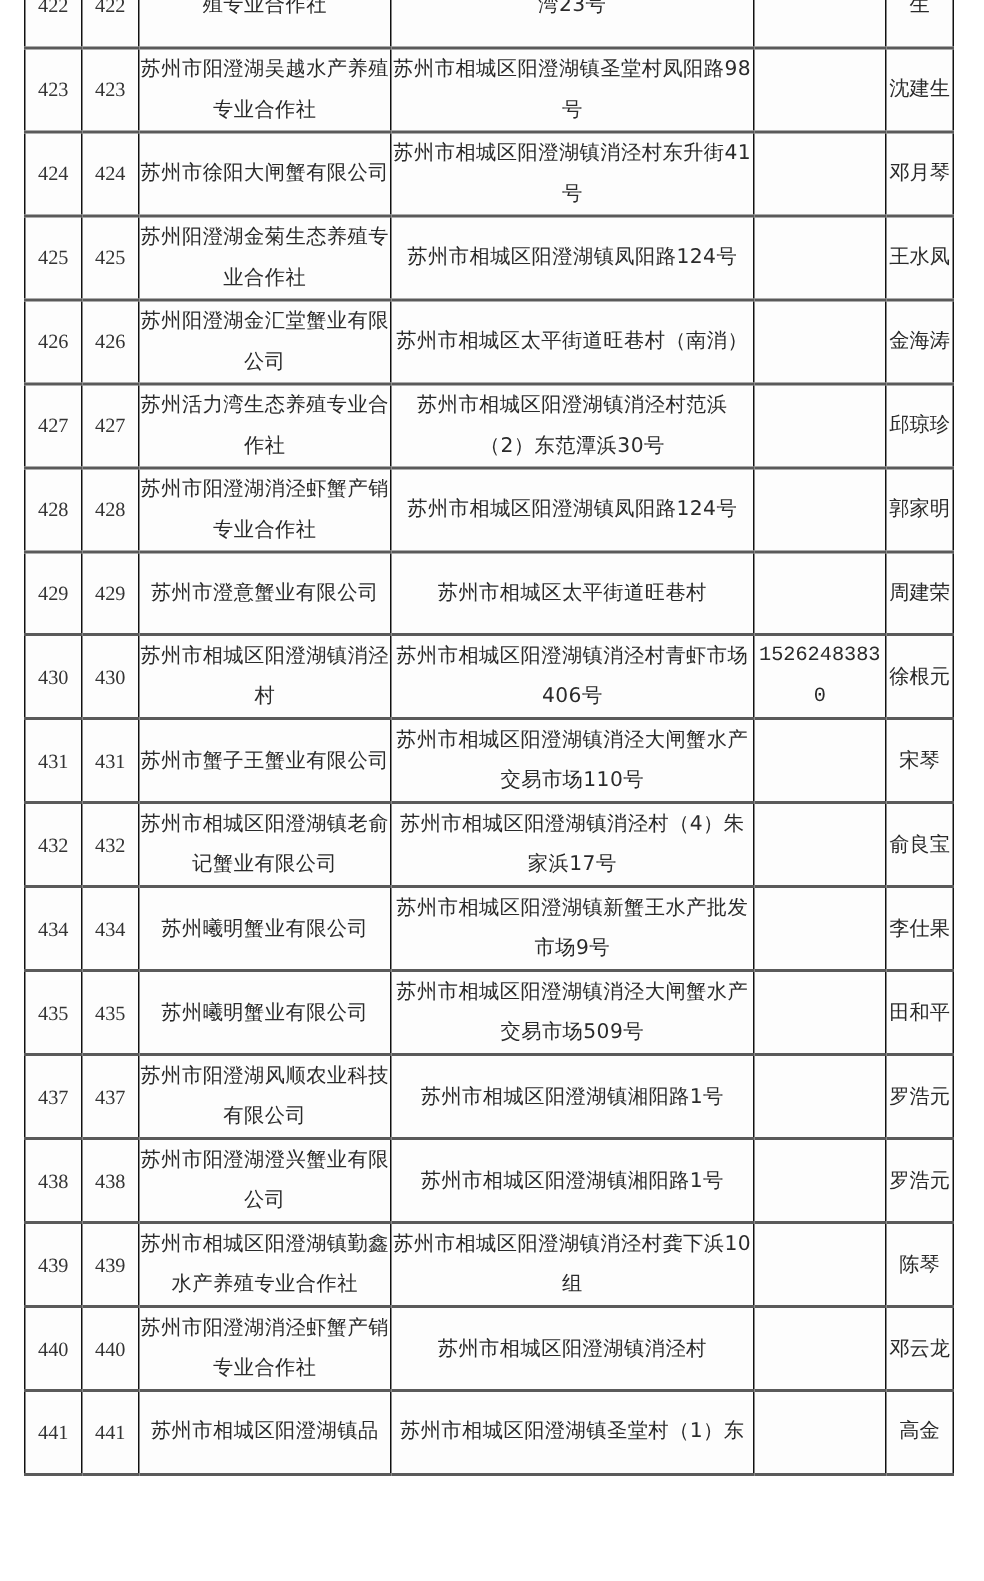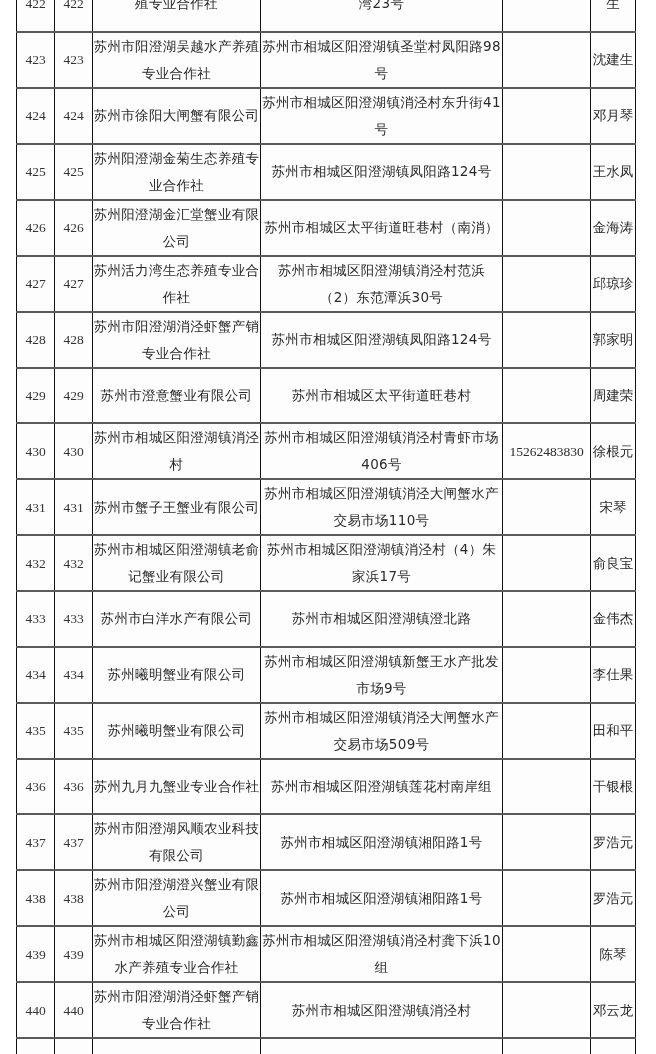--- a/index.html
+++ b/index.html
@@ -53,21 +53,21 @@
     td.num {
       font-family: "Liberation Serif", "DejaVu Serif", serif;
       font-size: 14px;
       color: #333;
     }
     td.name, td.addr {
       padding: 0 6px;
       letter-spacing: 0.3px;
     }
     td.phone {
-      font-family: Liberation Serif, serif;
+      font-family: Liberation Mono, monospace;
       font-size: 14px;
     }
     td.person {
       padding: 0 4px;
       line-height: 27px;
       word-break: break-all;
     }
     .cell-text {
       display: inline-block;
       max-width: 100%;
@@ -180,55 +180,39 @@
 
   <tr>
     <td class="num"><span class="cell-text">432</span></td>
     <td class="num"><span class="cell-text">432</span></td>
     <td class="name"><span class="cell-text">苏州市相城区阳澄湖镇老俞记蟹业有限公司</span></td>
     <td class="addr"><span class="cell-text">苏州市相城区阳澄湖镇消泾村（4）朱家浜17号</span></td>
     <td class="phone"><span class="cell-text"></span></td>
     <td class="person"><span class="cell-text">俞良宝</span></td>
   </tr>
 
-  <tr>
-    <td class="num"><span class="cell-text">433</span></td>
-    <td class="num"><span class="cell-text">433</span></td>
-    <td class="name"><span class="cell-text">苏州市白洋水产有限公司</span></td>
-    <td class="addr"><span class="cell-text">苏州市相城区阳澄湖镇澄北路</span></td>
-    <td class="phone"><span class="cell-text"></span></td>
-    <td class="person"><span class="cell-text">金伟杰</span></td>
-  </tr>
 
   <tr>
     <td class="num"><span class="cell-text">434</span></td>
     <td class="num"><span class="cell-text">434</span></td>
     <td class="name"><span class="cell-text">苏州曦明蟹业有限公司</span></td>
     <td class="addr"><span class="cell-text">苏州市相城区阳澄湖镇新蟹王水产批发市场9号</span></td>
     <td class="phone"><span class="cell-text"></span></td>
     <td class="person"><span class="cell-text">李仕果</span></td>
   </tr>
 
   <tr>
     <td class="num"><span class="cell-text">435</span></td>
     <td class="num"><span class="cell-text">435</span></td>
     <td class="name"><span class="cell-text">苏州曦明蟹业有限公司</span></td>
     <td class="addr"><span class="cell-text">苏州市相城区阳澄湖镇消泾大闸蟹水产交易市场509号</span></td>
     <td class="phone"><span class="cell-text"></span></td>
     <td class="person"><span class="cell-text">田和平</span></td>
   </tr>
 
-  <tr>
-    <td class="num"><span class="cell-text">436</span></td>
-    <td class="num"><span class="cell-text">436</span></td>
-    <td class="name"><span class="cell-text">苏州九月九蟹业专业合作社</span></td>
-    <td class="addr"><span class="cell-text">苏州市相城区阳澄湖镇莲花村南岸组</span></td>
-    <td class="phone"><span class="cell-text"></span></td>
-    <td class="person"><span class="cell-text">干银根</span></td>
-  </tr>
 
   <tr>
     <td class="num"><span class="cell-text">437</span></td>
     <td class="num"><span class="cell-text">437</span></td>
     <td class="name"><span class="cell-text">苏州市阳澄湖风顺农业科技有限公司</span></td>
     <td class="addr"><span class="cell-text">苏州市相城区阳澄湖镇湘阳路1号</span></td>
     <td class="phone"><span class="cell-text"></span></td>
     <td class="person"><span class="cell-text">罗浩元</span></td>
   </tr>
 

